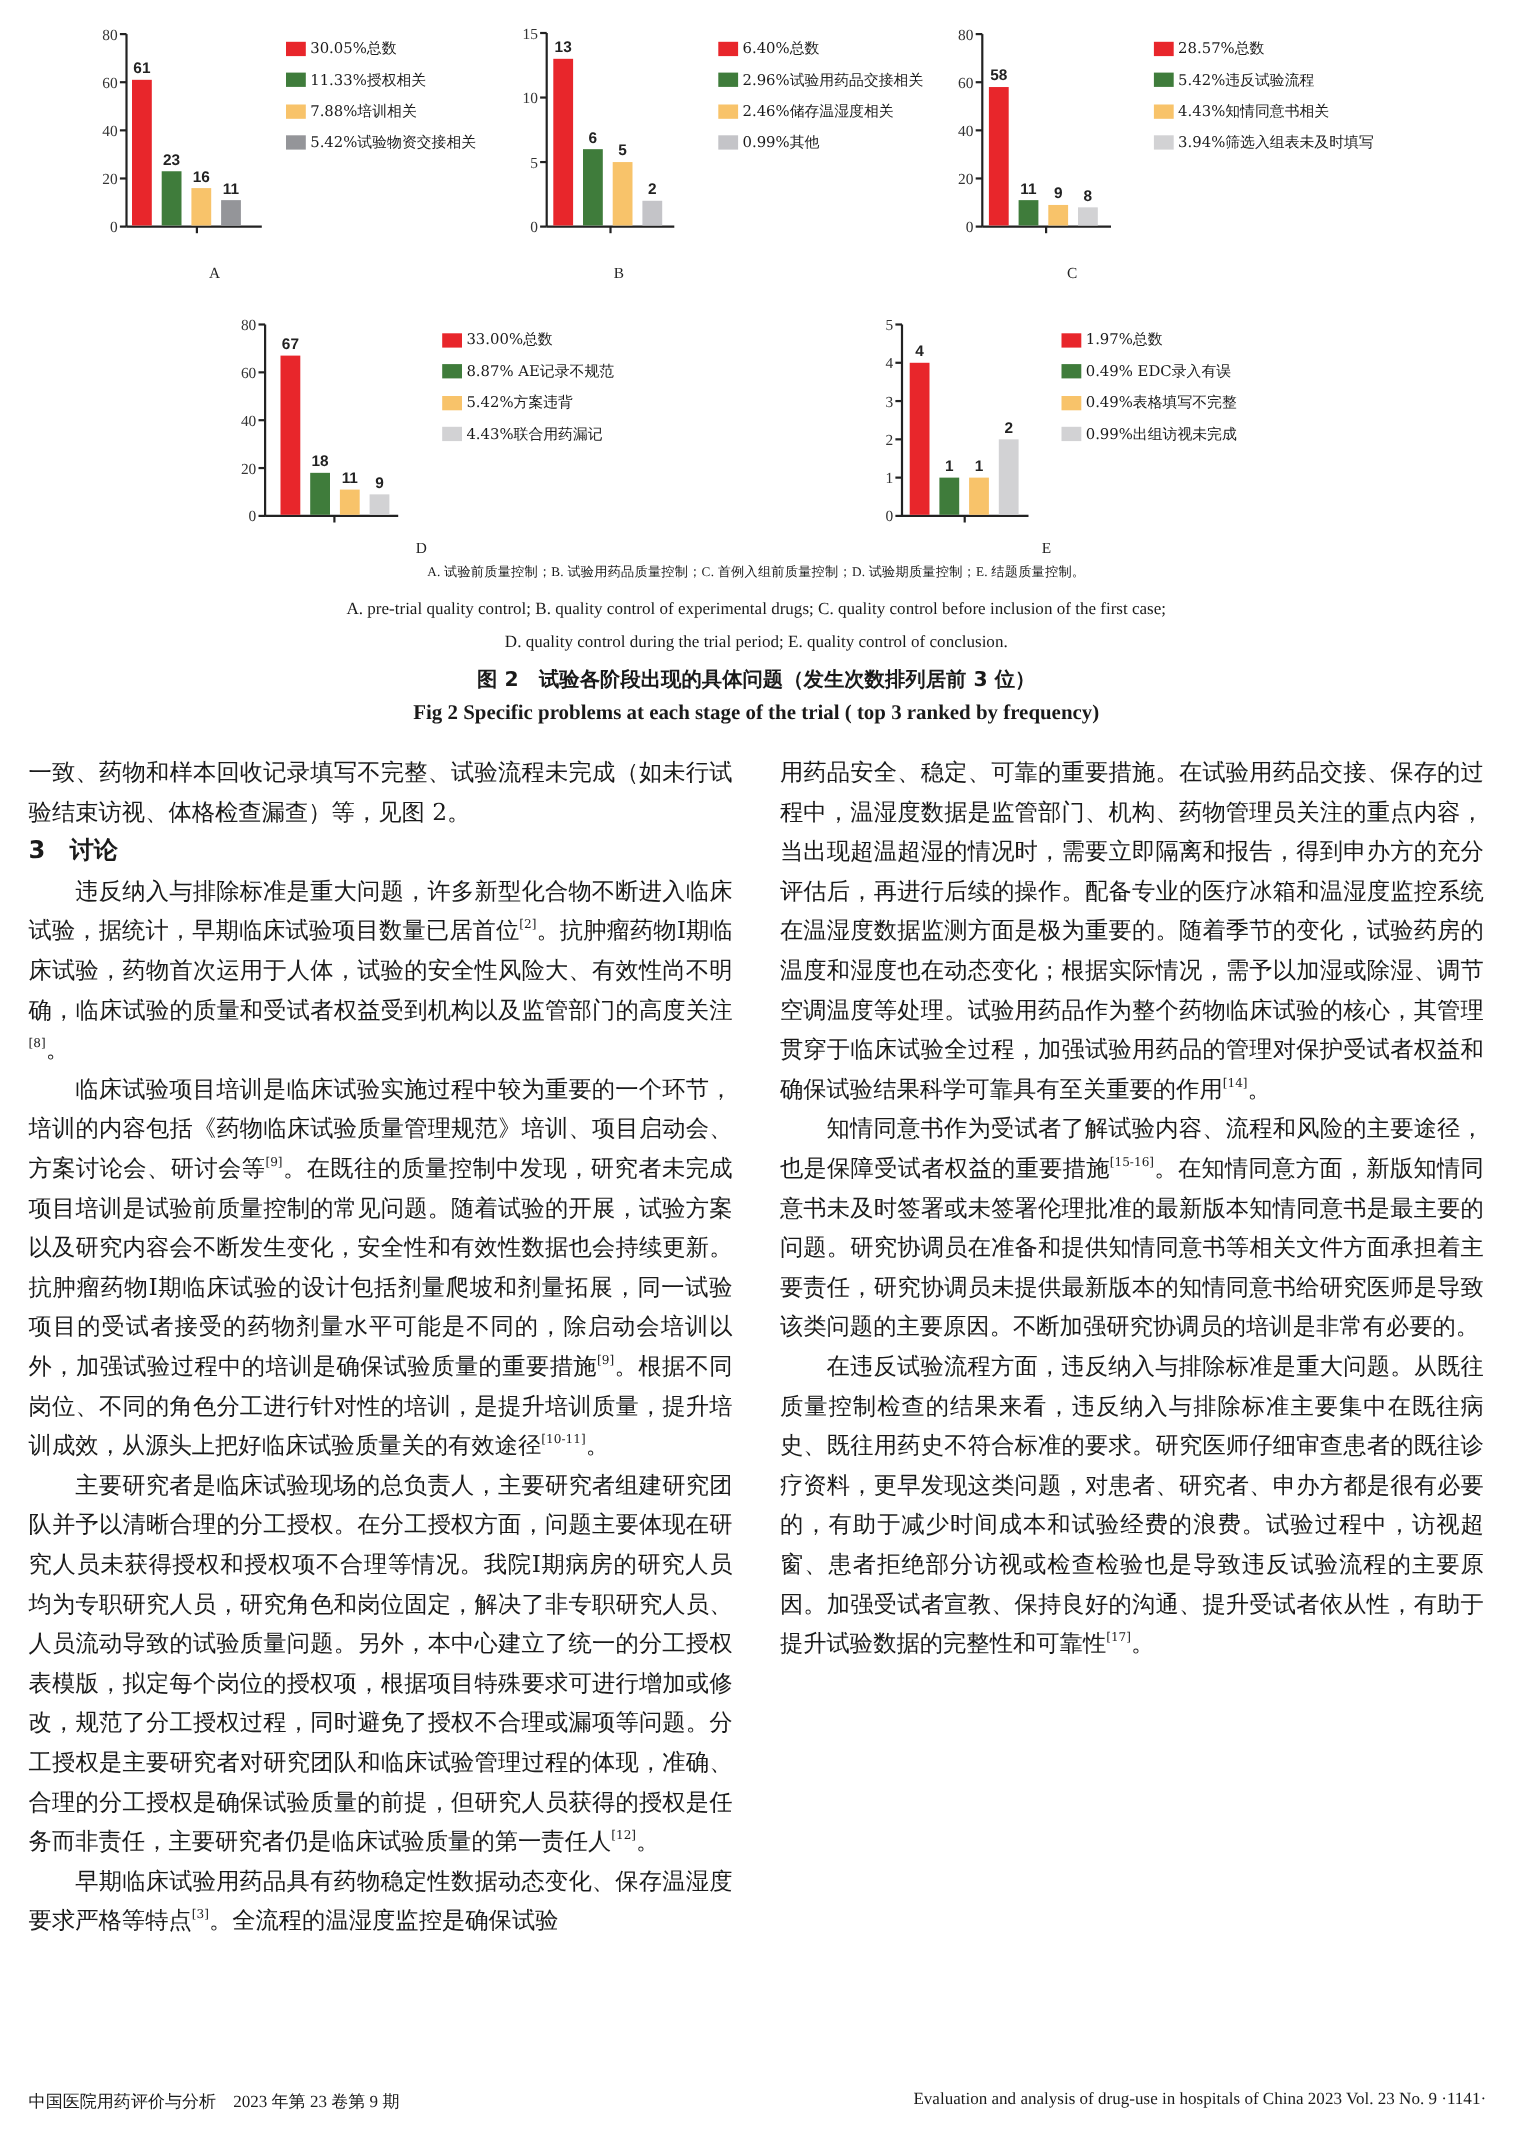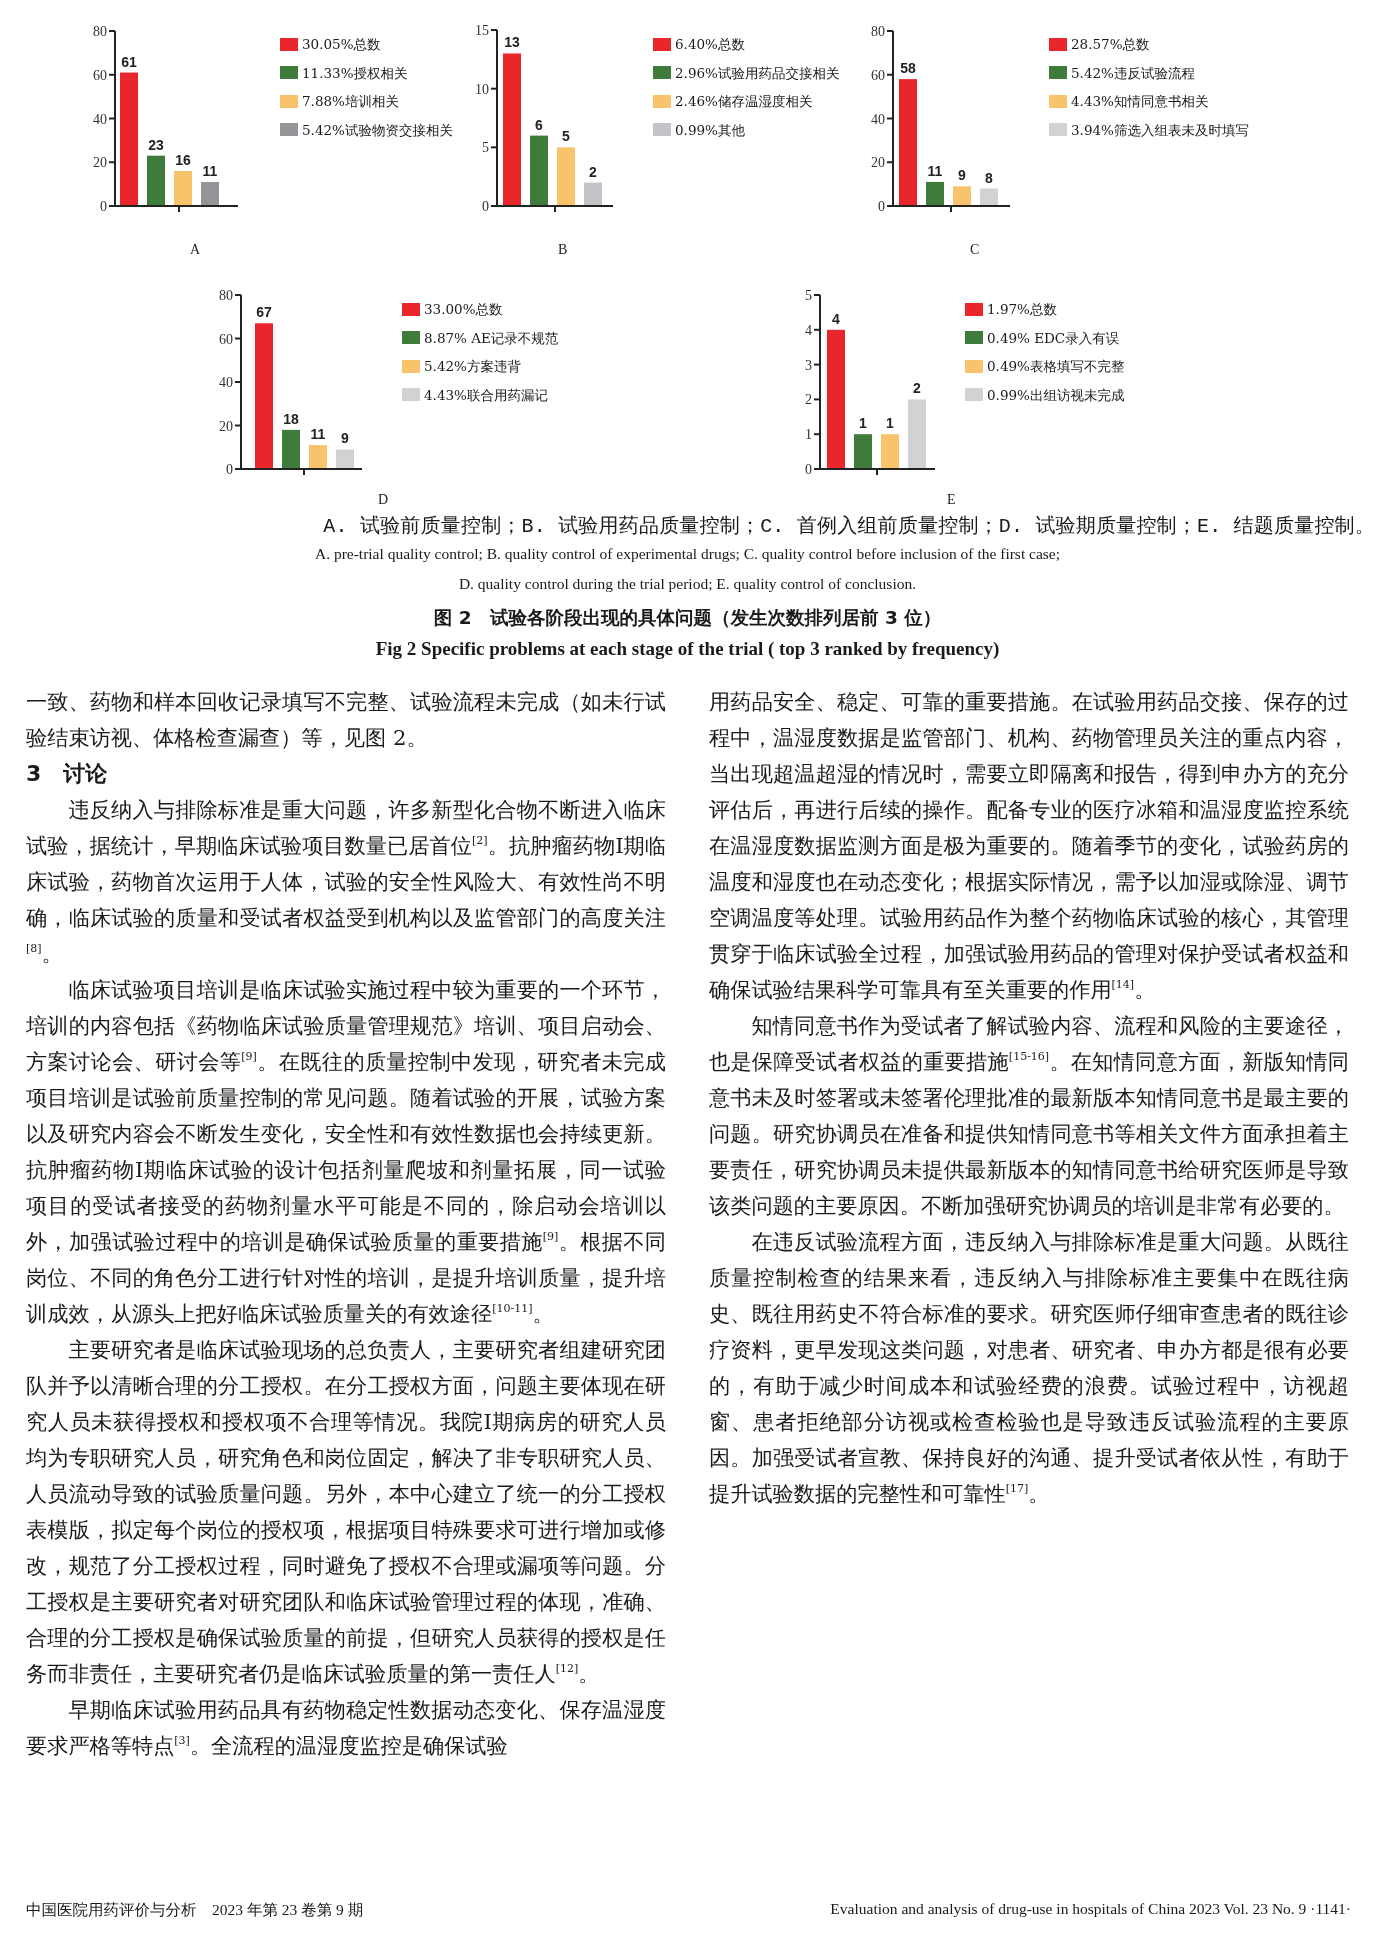--- a/index.html
+++ b/index.html
@@ -8,21 +8,21 @@
   .chart { position:absolute; }
   .chart svg { position:absolute; left:0; top:0; overflow:visible; }
   .axis-line { stroke:#222; stroke-width:2; }
   .tick-label { font-family:"Liberation Serif", serif; font-size:14px; fill:#333; }
   .val-label { font-family:"Liberation Sans", sans-serif; font-size:14px; font-weight:bold; fill:#222; }
   .panel-letter { position:absolute; font-family:"Liberation Serif", serif; font-size:14px; color:#222; }
   .legend { position:absolute; font-size:13.5px; line-height:28.5px; }
   .legend-item { display:flex; align-items:center; white-space:nowrap; }
   .legend-swatch { width:18px; height:13px; margin-right:4px; display:inline-block; }
   .caption { position:absolute; left:0; width:1375px; text-align:center; white-space:nowrap; }
-  .cap-zh { top:512px; font-size:20px; font-family:Liberation Mono, monospace; letter-spacing:0.2px;text-align:right; }
+  .cap-zh { top:512px; font-size:12px; font-family:Liberation Serif, serif; letter-spacing:0.2px; }
   .cap-en1 { top:545px; font-size:15.5px; font-family:"Liberation Serif", serif; }
   .cap-en2 { top:575px; font-size:15.5px; font-family:"Liberation Serif", serif; }
   .fig-title-zh { top:605px; font-size:18.5px; font-weight:bold; font-family:"DejaVu Sans", sans-serif; }
   .fig-title-en { top:638px; font-size:19px; font-weight:bold; font-family:"Liberation Serif", serif; }
   .column { position:absolute; top:684px; width:640px; font-size:21.2px; line-height:36px; }
   .col-left { left:26px; }
   .col-right { left:709px; }
   .column p { margin:0; text-align:justify; text-align-last:left; }
   .column p.indent { text-indent:2em; }
   .section-heading { font-family:"DejaVu Sans", sans-serif; font-weight:bold; font-size:22px; margin:0; line-height:36px; }
@@ -54,21 +54,21 @@
       <text x="89" y="46.5625" text-anchor="middle" class="val-label">61</text>
       <rect x="107" y="135.6875" width="18" height="49.3125" fill="#3f7c3b"></rect>
       <text x="116" y="129.6875" text-anchor="middle" class="val-label">23</text>
       <rect x="134" y="151" width="18" height="34" fill="#f8c36a"></rect>
       <text x="143" y="145" text-anchor="middle" class="val-label">16</text>
       <rect x="161" y="161.9375" width="18" height="23.0625" fill="#949599"></rect>
       <text x="170" y="155.9375" text-anchor="middle" class="val-label">11</text>
     </svg>
     <div class="panel-letter" style="left: 150px; top: 222px;">A</div>
   </div>
-<div class="legend" style="left:280px;top:30px;">
+<div class="legend" style="left:260px;top:30px;">
     <div class="legend-item">
       <span class="legend-swatch" style="background: rgb(232, 38, 43);"></span>
       <span>30.05%总数</span>
     </div>
     <div class="legend-item">
       <span class="legend-swatch" style="background: rgb(63, 124, 59);"></span>
       <span>11.33%授权相关</span>
     </div>
     <div class="legend-item">
       <span class="legend-swatch" style="background: rgb(248, 195, 106);"></span>

